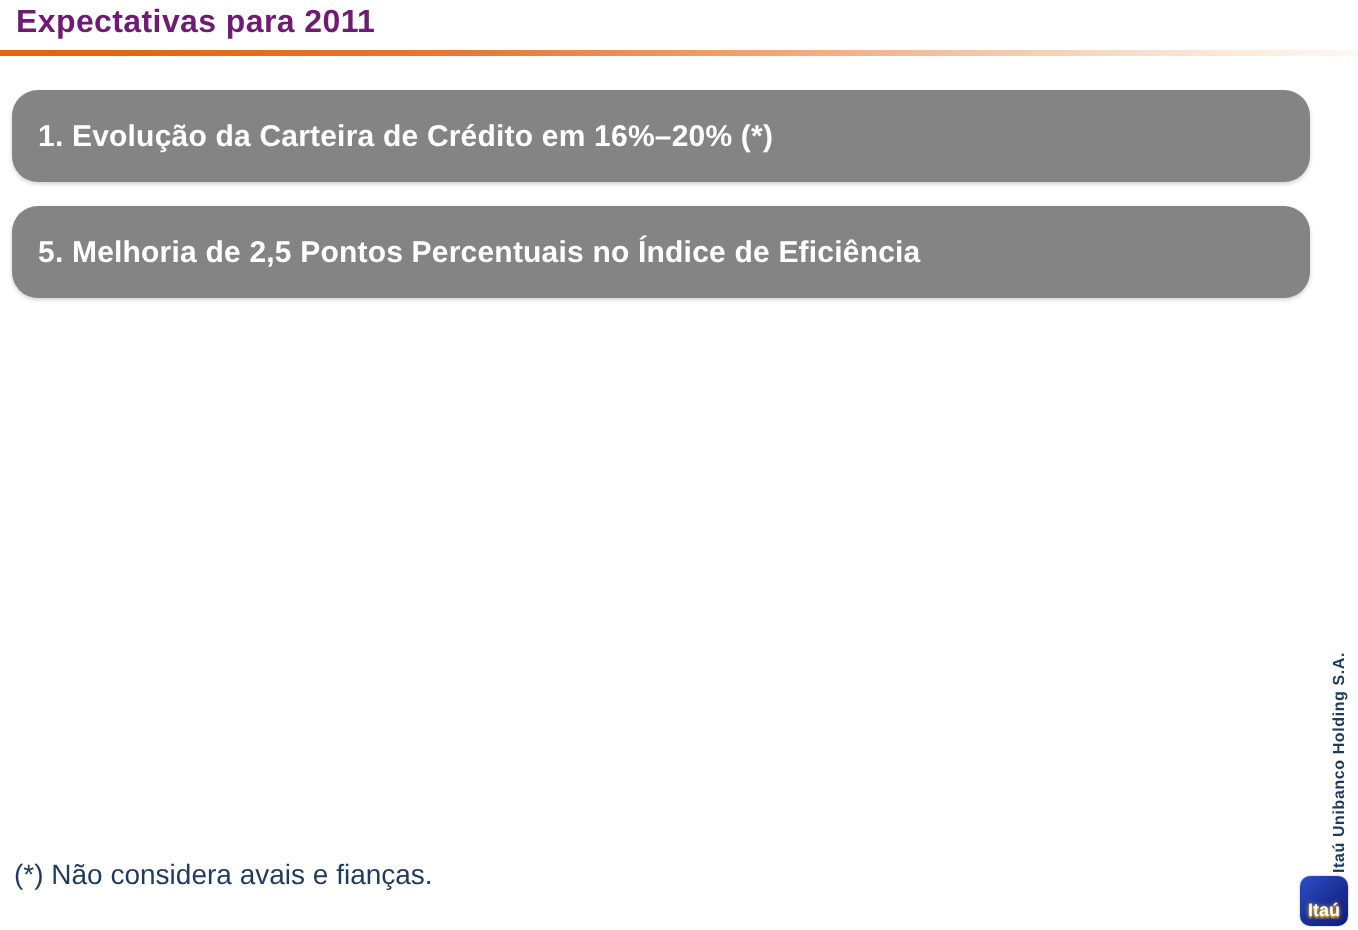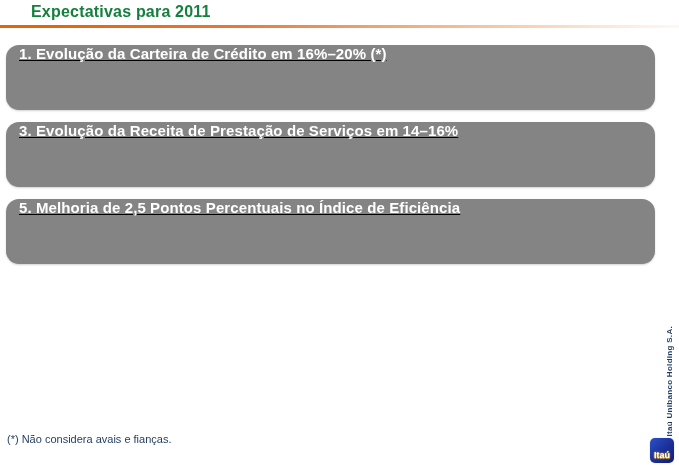--- a/index.html
+++ b/index.html
@@ -7,55 +7,53 @@
     position:relative;
     width:679px;height:465px;
     background:#ffffff;
     overflow:hidden;
     font-family:"Liberation Sans", sans-serif;
   }
   
   #title{
     position:absolute;left:8px;top:3px;
     font-size:16px;font-weight:bold;
-    color:#15803d;
+    color:#701a75;
     letter-spacing:0.2px;
-    margin-left:23px;
   }
   #title-rule{
     position:absolute;left:0;top:25px;
     width:679px;height:3px;
     background:linear-gradient(to right,
       #E3660A 0%, #E3660A 8%, #E8773B 35%,
       #F2B183 62%, #FAE0CC 85%, #FEF8F3 100%);
   }
   
   #boxes{
     position:absolute;left:6px;top:45px;
     width:649px;
     display:flex;flex-direction:column;gap:12px;
   }
   .exp-box{
-    height:65px;
+    height:46px;
     background:#848484;
     border-radius:13px;
-    display:flex;
+    display:flex;align-items:center;
     box-shadow:0 1px 2px rgba(0,0,0,0.18);
-    text-decoration:underline;
   }
   .exp-box .exp-label{
     color:#ffffff;
     font-size:15px;font-weight:bold;
     padding-left:13px;padding-right:10px;
     letter-spacing:0.1px;
   }
   
   #footnote{
     position:absolute;left:7px;bottom:20px;
-    font-size:11px;color:#1E3A5F;
+    font-size:14px;color:#1E3A5F;
   }
   
   #sidebar-text{
     position:absolute;right:5px;bottom:29px;
     writing-mode:vertical-rl;
     transform:rotate(180deg);
     font-size:8px;font-weight:bold;
     color:#1E3A5F;
     white-space:nowrap;
     letter-spacing:0.3px;
@@ -84,23 +82,20 @@
 
   <div id="title">Expectativas para 2011</div>
 
   <div id="title-rule"></div>
 
   <div id="boxes">
     <div class="exp-box">
       <span class="exp-label">1. Evolução da Carteira de Crédito em 16%–20% (*)</span>
     </div>
     <div class="exp-box">
-      <span class="exp-label">3. Evolução da Receita de Prestação de Serviços em 14–16%</span>
-    </div>
-    <div class="exp-box">
       <span class="exp-label">5. Melhoria de 2,5 Pontos Percentuais no Índice de Eficiência</span>
     </div>
   </div>
 
   <div id="footnote">(*) Não considera avais e fianças.</div>
 
   <div id="sidebar-text">Itaú Unibanco Holding S.A.</div>
 
   <div id="logo">
     <span class="logo-word">Itaú</span>

